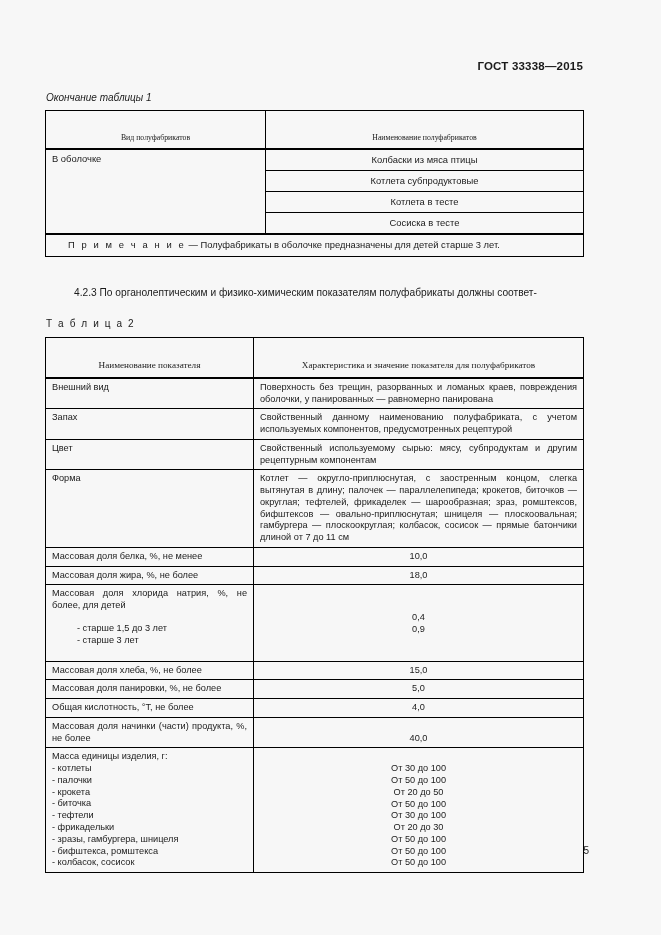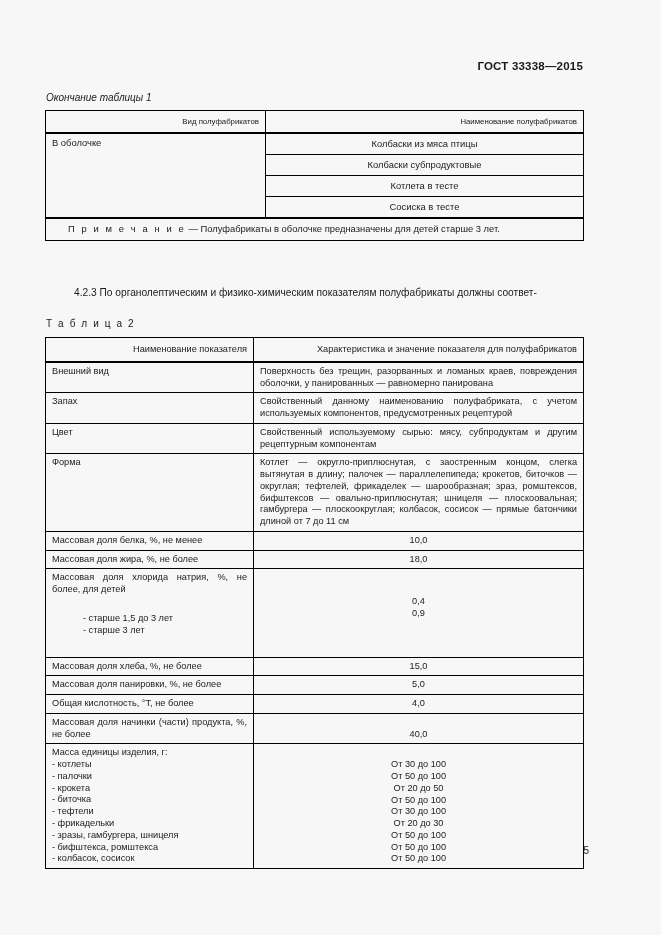--- a/index.html
+++ b/index.html
@@ -57,26 +57,27 @@
   table.gost td, table.gost th {
     border: 1px solid #000;
     padding: 3px 6px;
     font-size: 9.4px;
     font-weight: normal;
     line-height: 1.28;
     vertical-align: top;
     color: #1a1a1a;
   }
   table.gost thead td {
-    text-align: right;
+    text-align: center;
     font-size: 7.8px;
-    padding-top: 6px;
+    padding-top: 22px;
     padding-bottom: 5px;
     vertical-align: middle;
     border-bottom-width: 2px;
+    font-family: Liberation Serif, serif;
   }
   .just { text-align: justify; text-justify: inter-word; }
 
   
   #table1 {
     left: 45px;
     top: 110px;
     width: 538px;
   }
   #table1 td.namecell {
@@ -112,21 +113,21 @@
     width: 538px;
   }
   #table2 td {
     font-size: 9.2px;
   }
   #table2 td.valcell {
     text-align: center;
     vertical-align: top;
   }
   .sublist {
-    margin: 17px;
+    margin: 11px;
     padding: 0 0 0 14px;
     list-style: none;
   }
   .sublist li { white-space: nowrap; }
   .masslist {
     margin: 0;
     padding: 0;
     list-style: none;
   }
   .masslist li { white-space: nowrap; }
@@ -161,21 +162,21 @@
         <td>Вид полуфабрикатов</td>
         <td>Наименование полуфабрикатов</td>
       </tr>
     </thead>
     <tbody>
       <tr>
         <td class="kindcell" rowspan="4">В оболочке</td>
         <td class="namecell">Колбаски из мяса птицы</td>
       </tr>
       <tr>
-        <td class="namecell">Колбаски субпродуктовые</td>
+        <td class="namecell">Котлета субпродуктовые</td>
       </tr>
       <tr>
         <td class="namecell">Котлета в тесте</td>
       </tr>
       <tr>
         <td class="namecell">Сосиска в тесте</td>
       </tr>
       <tr>
         <td class="note" colspan="2"><span class="sp-wide">П р и м е ч а н и е</span> <span>— Полуфабрикаты в оболочке предназначены для детей старше 3 лет.</span></td>
       </tr>

